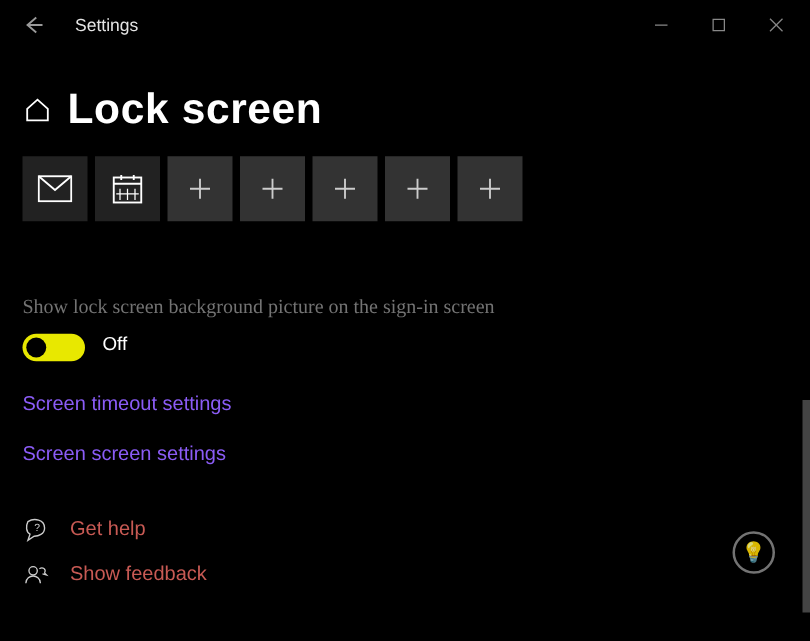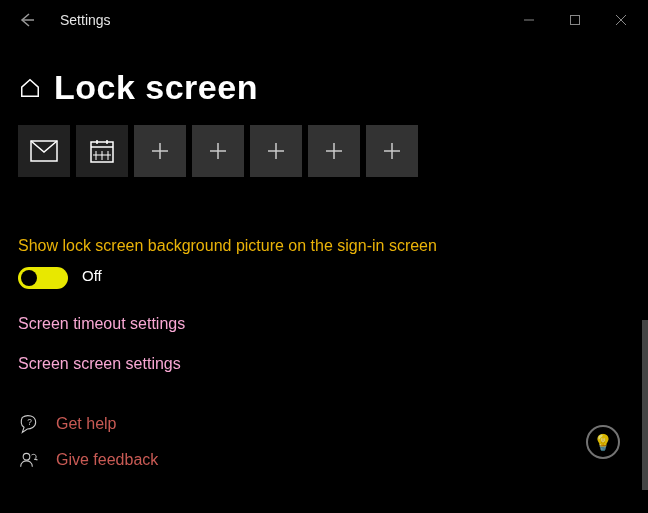--- a/index.html
+++ b/index.html
@@ -76,23 +76,24 @@
     color: #fff;
   }
   .tile.add {
     background: #333;
     color: #ccc;
   }
   .tile svg { display:block; }
 
   
   .setting-label {
-    color: #eab308;
+    color: #737373;
     font-size: 16px;
     margin-bottom: 12px;
+    font-family: Liberation Serif, serif;
   }
   .toggle-row {
     display: flex;
     align-items: flex-start;
     gap: 14px;
     margin-bottom: 26px;
   }
   .toggle {
     width: 50px; height: 22px;
     border-radius: 11px;
@@ -103,21 +104,21 @@
     position: absolute;
     left: 3px; top: 3px;
     width: 16px; height: 16px;
     border-radius: 50%;
     background: #000;
   }
   .toggle-value { font-size: 15px; color: #fff; }
 
   
   .link-row {
-    color: #f9a8d4;
+    color: #8b5cf6;
     font-size: 16px;
     margin-bottom: 22px;
     cursor: pointer;
   }
 
   
   .footer-links { margin-top: 40px; }
   .fl-row {
     display: flex;
     align-items: center;
@@ -274,21 +275,21 @@
       <span>Get help</span>
     </div>
     <div class="fl-row">
       <span class="icon-slot">
         <svg width="20" height="20" viewBox="0 0 24 24" fill="none">
           <circle cx="9" cy="8" r="4" stroke="#ccc" stroke-width="1.3" fill="none"></circle>
           <path d="M2 20 C2 15 6 13 9 13 C12 13 16 15 16 20" stroke="#ccc" stroke-width="1.3" fill="none"></path>
           <path d="M15 6 C18 4 22 6 20 10 L22 12 L18 11" stroke="#ccc" stroke-width="1.2" fill="none"></path>
         </svg>
       </span>
-      <span>Give feedback</span>
+      <span>Show feedback</span>
     </div>
   </div>
 
 </div>
 
 <div class="scroll-thumb"></div>
 
 <div class="watermark">
   <span class="bulb">💡</span>
 </div>

